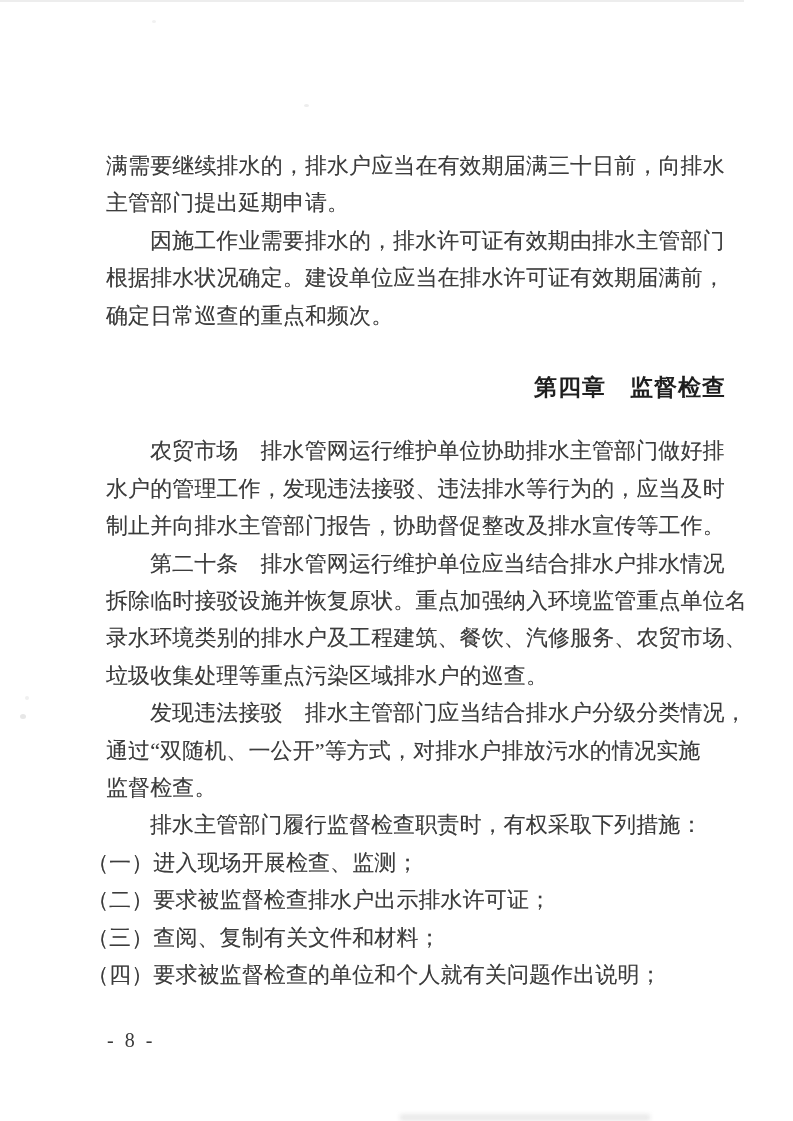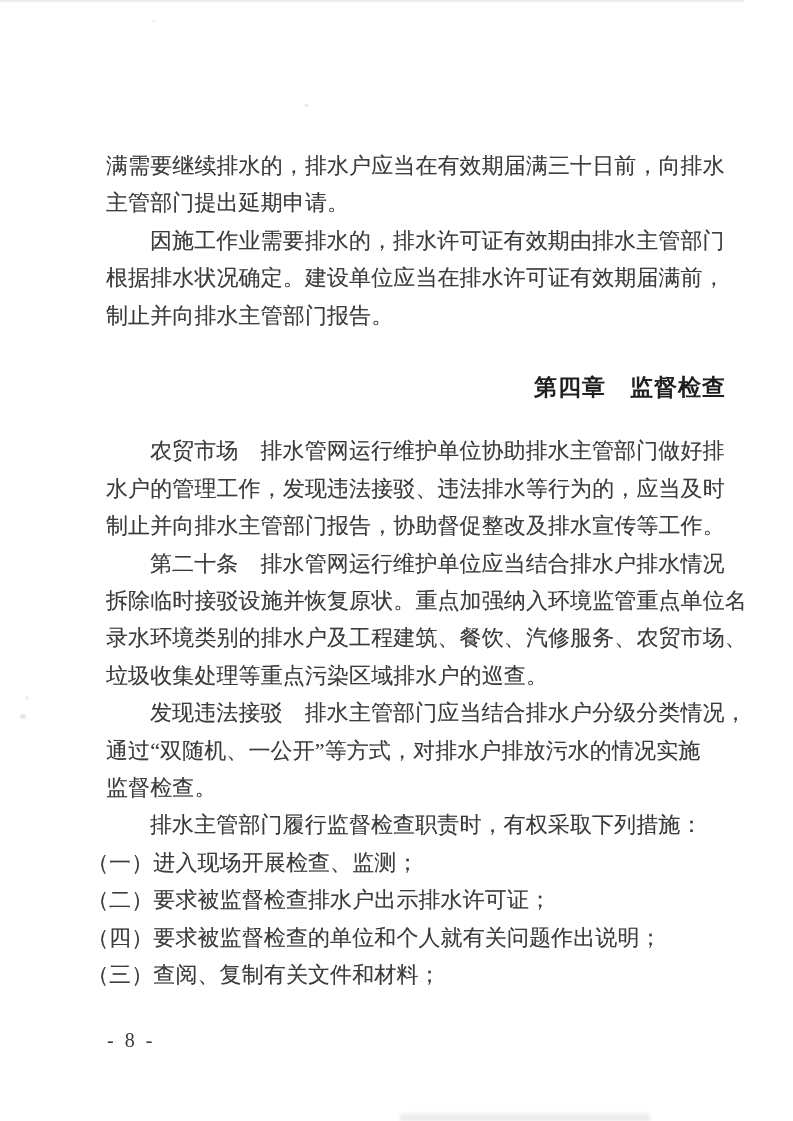--- a/index.html
+++ b/index.html
@@ -101,21 +101,21 @@
   <div class="content">
 
     <div class="block">
       <div class="line">满需要继续排水的，排水户应当在有效期届满三十日前，向排水</div>
       <div class="line">主管部门提出延期申请。</div>
     </div>
 
     <div class="block">
       <div class="line indent">因施工作业需要排水的，排水许可证有效期由排水主管部门</div>
       <div class="line">根据排水状况确定。建设单位应当在排水许可证有效期届满前，</div>
-      <div class="line">制止并向排水主管部门报告。</div>
+      <div class="line">确定日常巡查的重点和频次。</div>
     </div>
 
     <div class="chapter-heading">第四章　监督检查</div>
 
     <div class="block article-19">
       <div class="line indent">农贸市场　排水管网运行维护单位协助排水主管部门做好排</div>
       <div class="line">水户的管理工作，发现违法接驳、违法排水等行为的，应当及时</div>
       <div class="line">制止并向排水主管部门报告，协助督促整改及排水宣传等工作。</div>
     </div>
 
@@ -138,24 +138,24 @@
 
     <div class="block list-item">
       <div class="line">（一）进入现场开展检查、监测；</div>
     </div>
 
     <div class="block list-item">
       <div class="line">（二）要求被监督检查排水户出示排水许可证；</div>
     </div>
 
     <div class="block list-item">
-      <div class="line">（四）要求被监督检查的单位和个人就有关问题作出说明；</div>
+      <div class="line">（三）查阅、复制有关文件和材料；</div>
     </div>
 
     <div class="block list-item">
-      <div class="line">（三）查阅、复制有关文件和材料；</div>
+      <div class="line">（四）要求被监督检查的单位和个人就有关问题作出说明；</div>
     </div>
 
   </div>
 
   <div class="pagenum">- 8 -</div>
 
 </div>
 
 </body></html>

